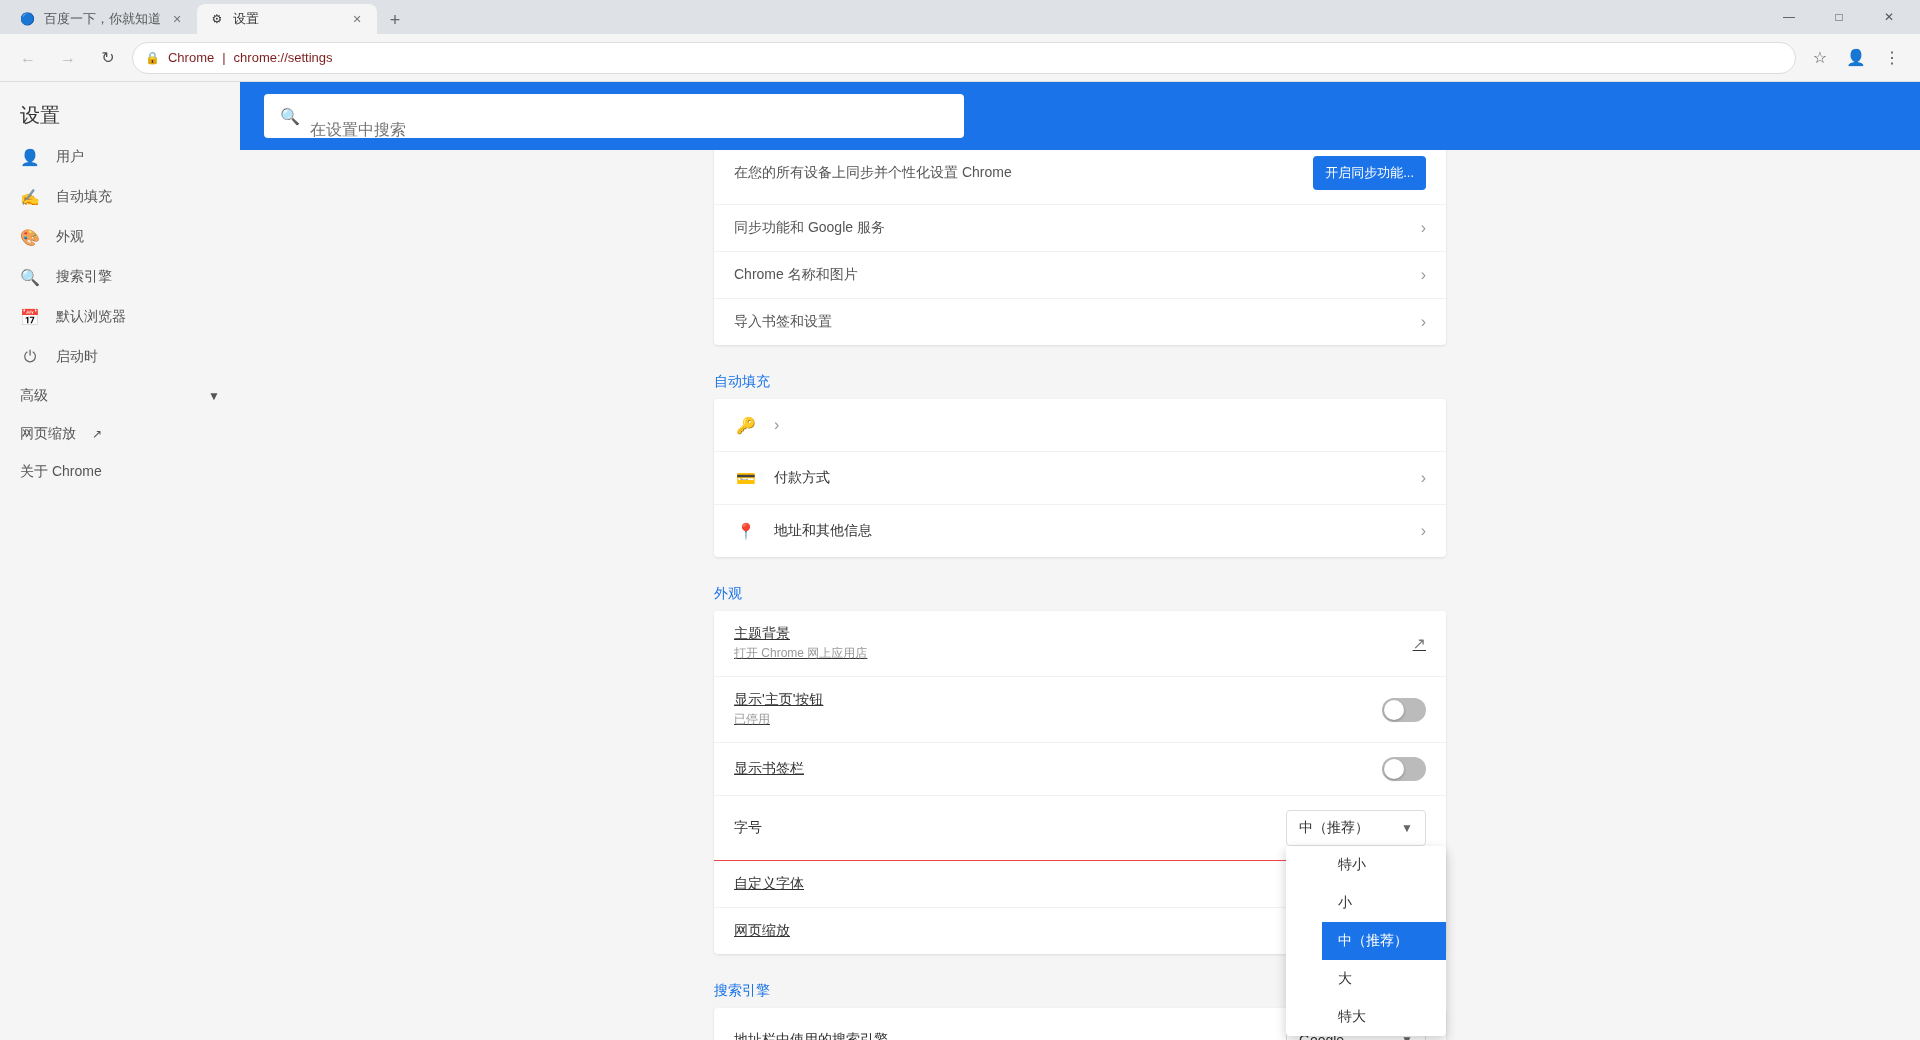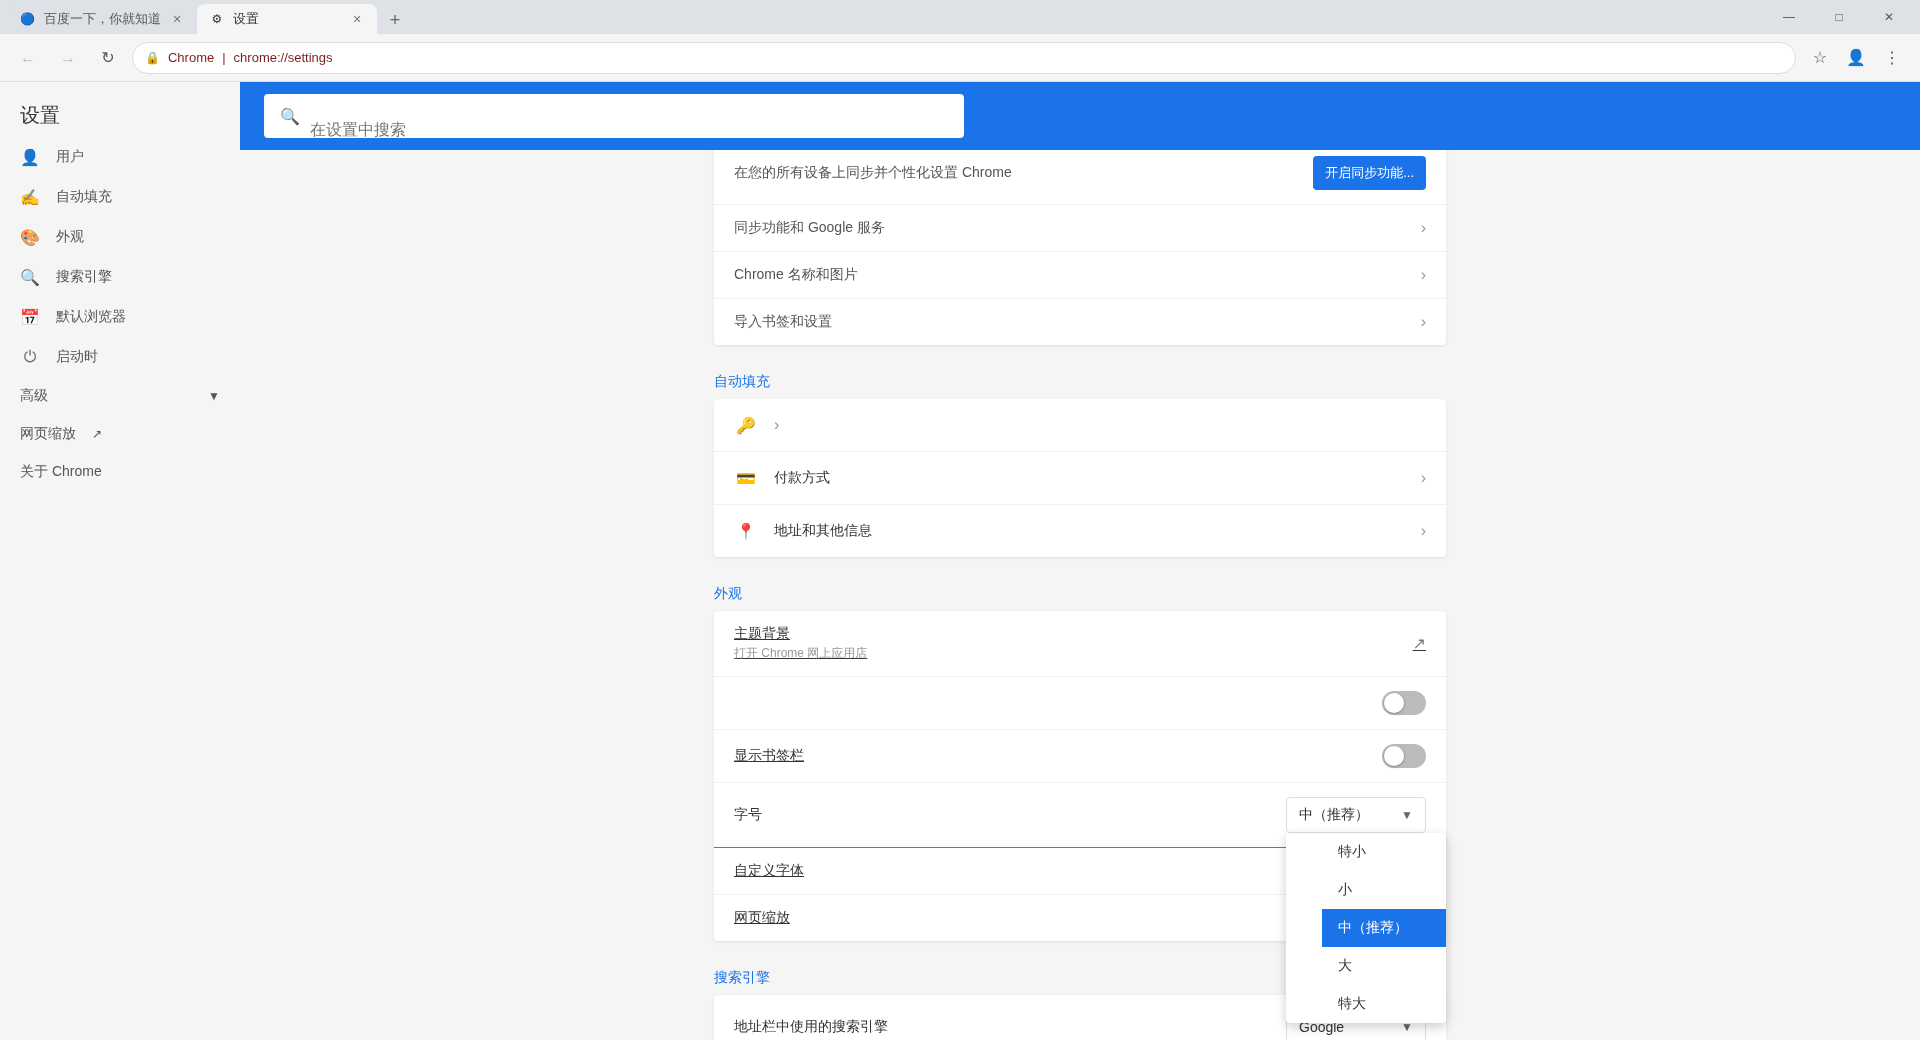--- a/index.html
+++ b/index.html
@@ -260,20 +260,24 @@
             <div class="appearance-row-content">
               <div class="appearance-row-title">主题背景</div>
               <div class="appearance-row-subtitle">打开 Chrome 网上应用店</div>
             </div>
             <div class="appearance-row-action">
               <span class="ext-link-icon">↗</span>
             </div>
           </div>
 
           <div class="appearance-row">
+            <div class="appearance-row-content">
+              <div class="appearance-row-title">显示'主页'按钮</div>
+              <div class="appearance-row-subtitle">已停用</div>
+            </div>
             <div class="appearance-row-action">
               <div class="toggle">
                 <div class="toggle-knob"></div>
               </div>
             </div>
           </div>
 
           <div class="appearance-row">
             <div class="appearance-row-content">
               <div class="appearance-row-title">显示书签栏</div>

